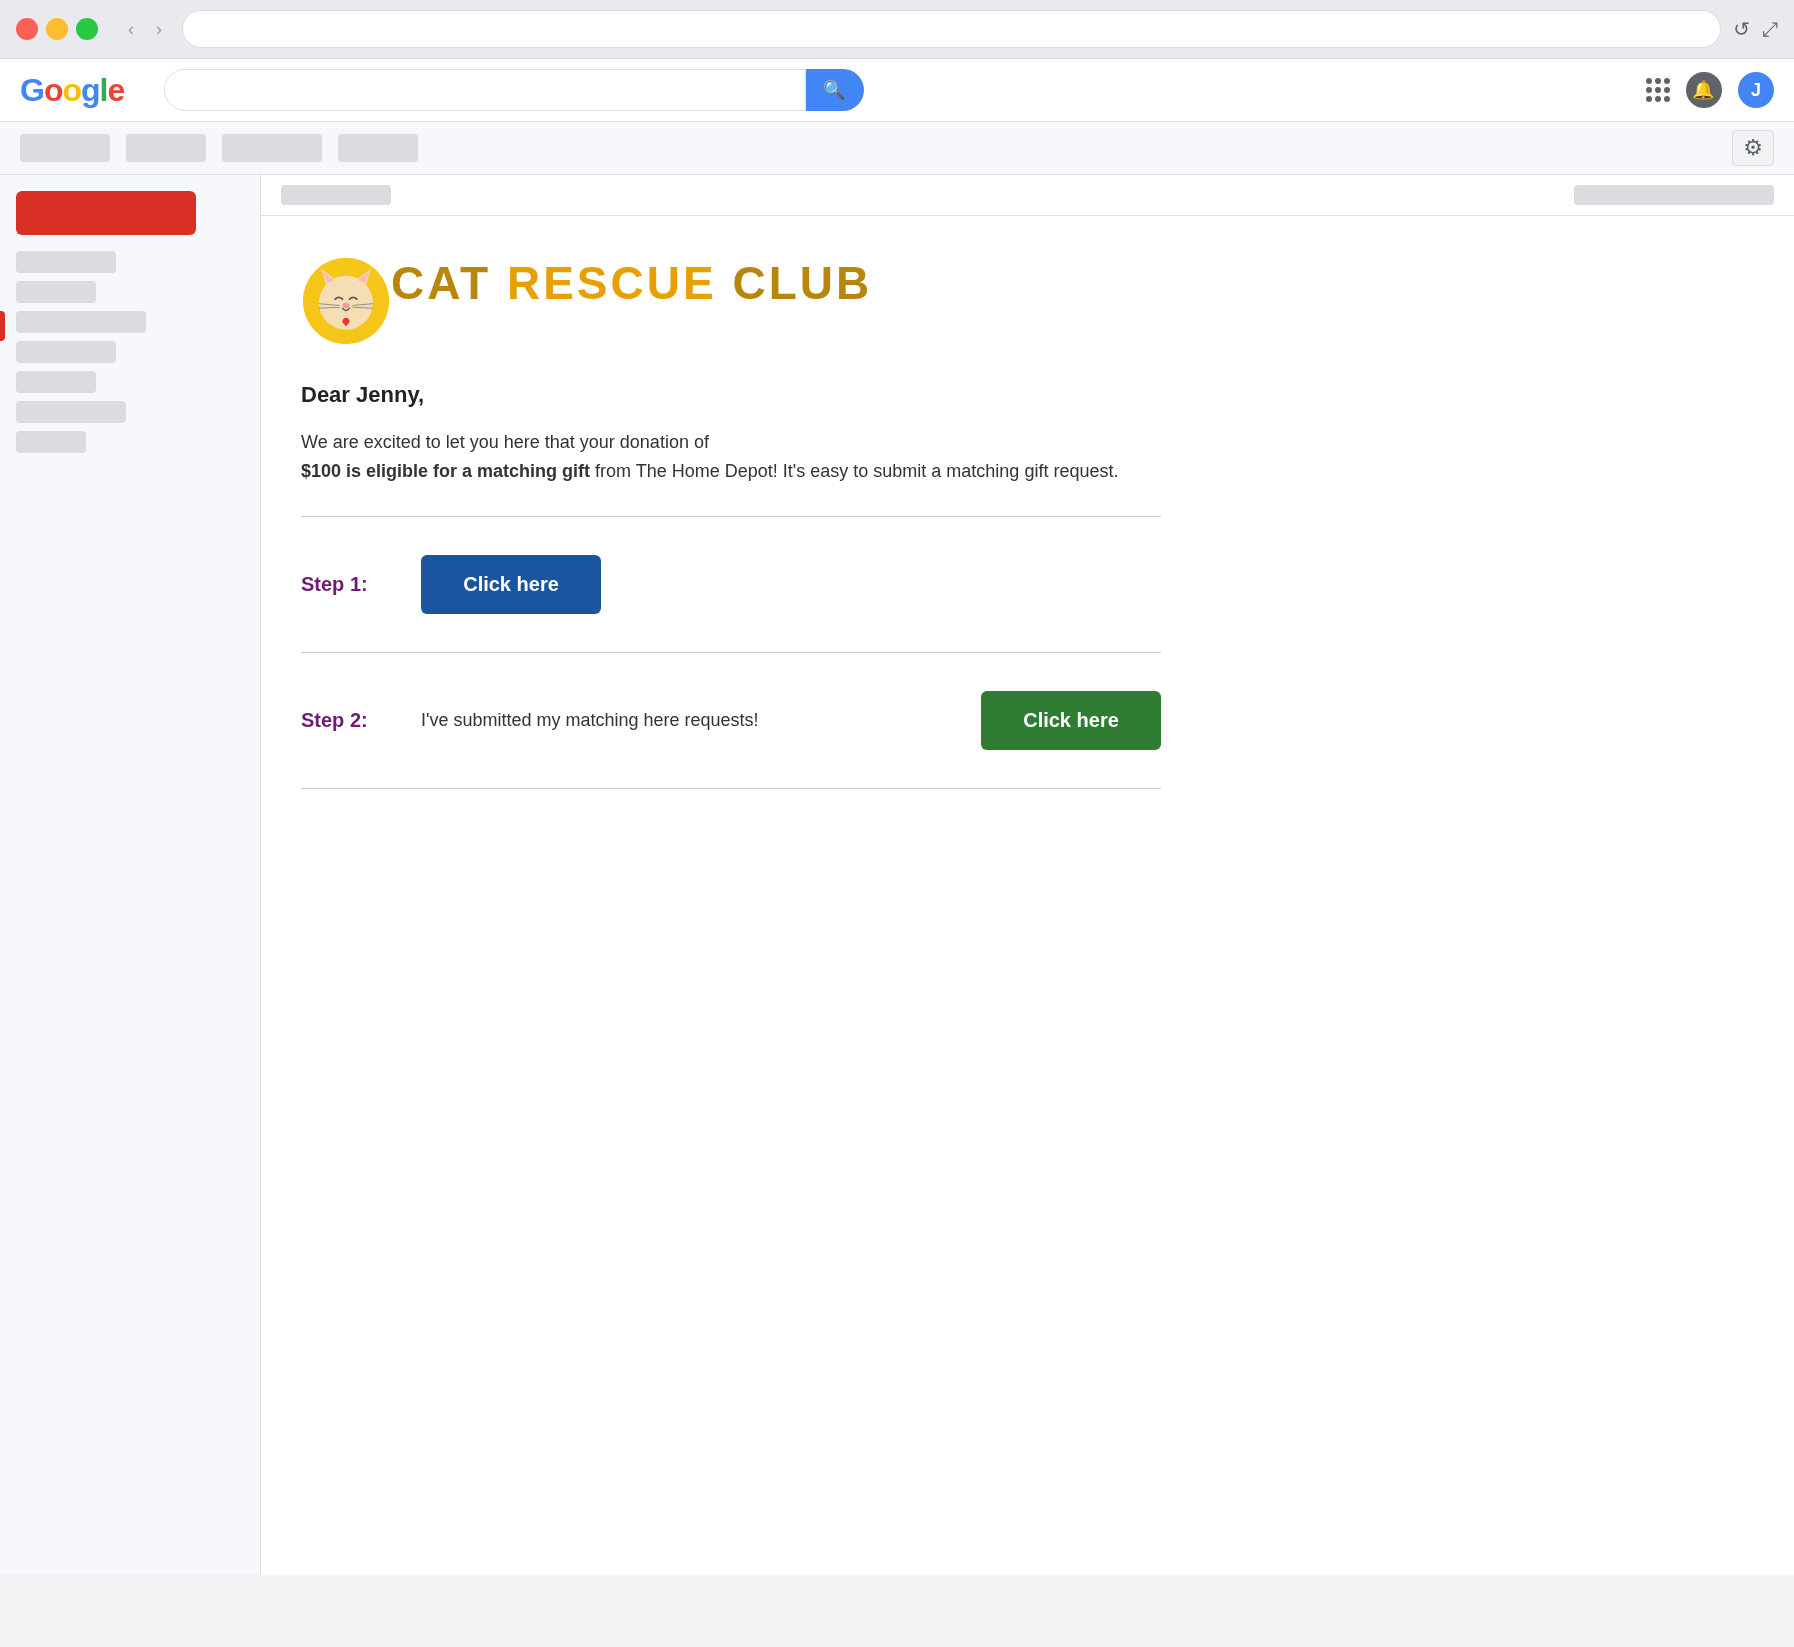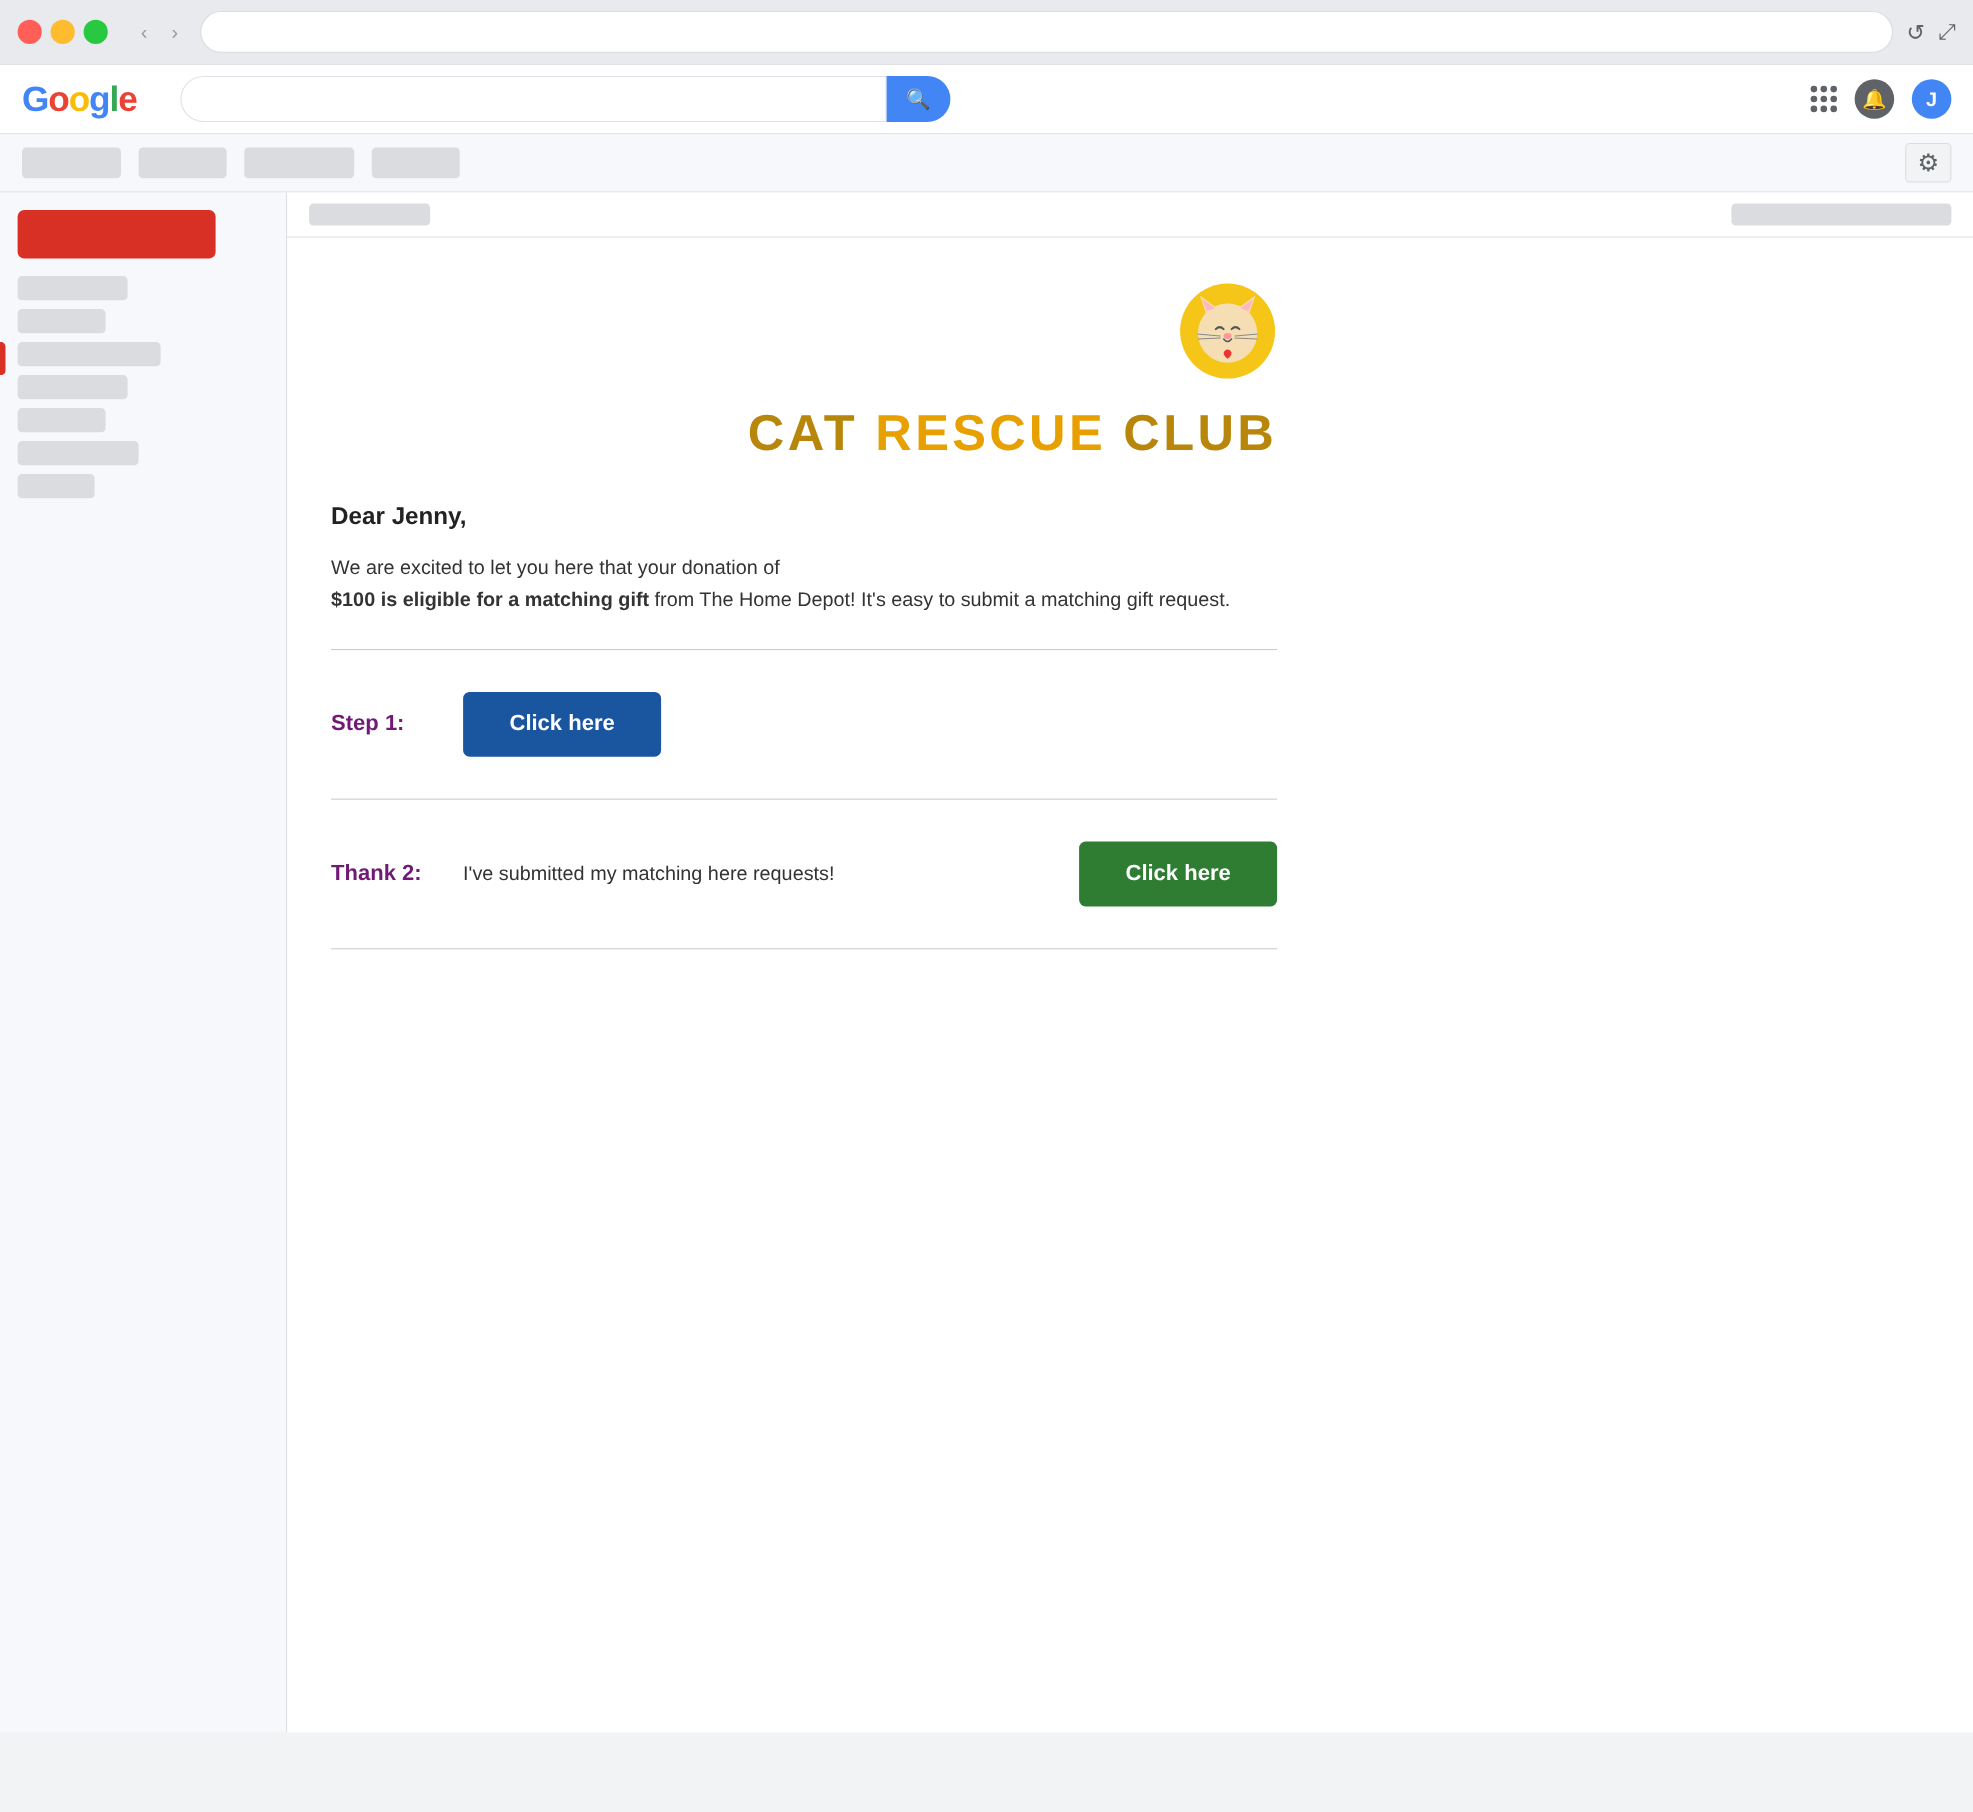--- a/index.html
+++ b/index.html
@@ -258,24 +258,22 @@
 
     
     .email-content {
       padding: 40px 50px 40px 40px;
       max-width: 950px;
     }
 
     
     .org-header {
       display: flex;
-      align-items: flex-end;
-      gap: 20px;
+      align-items: flex-start;
       margin-bottom: 36px;
-      flex-direction: column;
     }
 
     .cat-logo {
       width: 90px;
       height: 90px;
       flex-shrink: 0;
     }
 
     .org-name {
       font-size: 46px;
@@ -508,21 +506,21 @@
       <hr class="steps-divider">
 
       <div class="step-row">
         <span class="step-label">Step 1:</span>
         <button class="step-btn-blue">Click here</button>
       </div>
 
       <hr class="steps-divider">
 
       <div class="step-row">
-        <span class="step-label">Thank 2:</span>
+        <span class="step-label">Step 2:</span>
         <span class="step-desc">I've submitted my matching here requests!</span>
         <button class="step-btn-green">Click here</button>
       </div>
 
       <hr class="steps-divider">
 
 
     </div>
   </div>
 </div>

